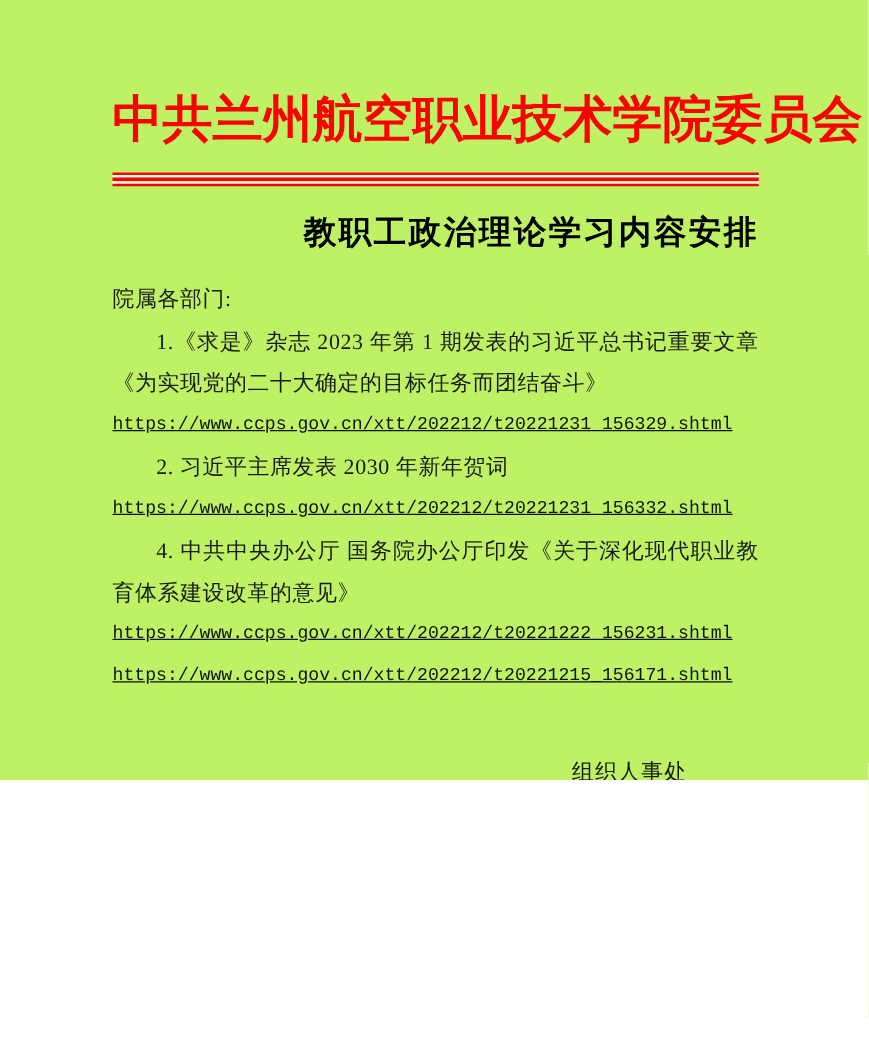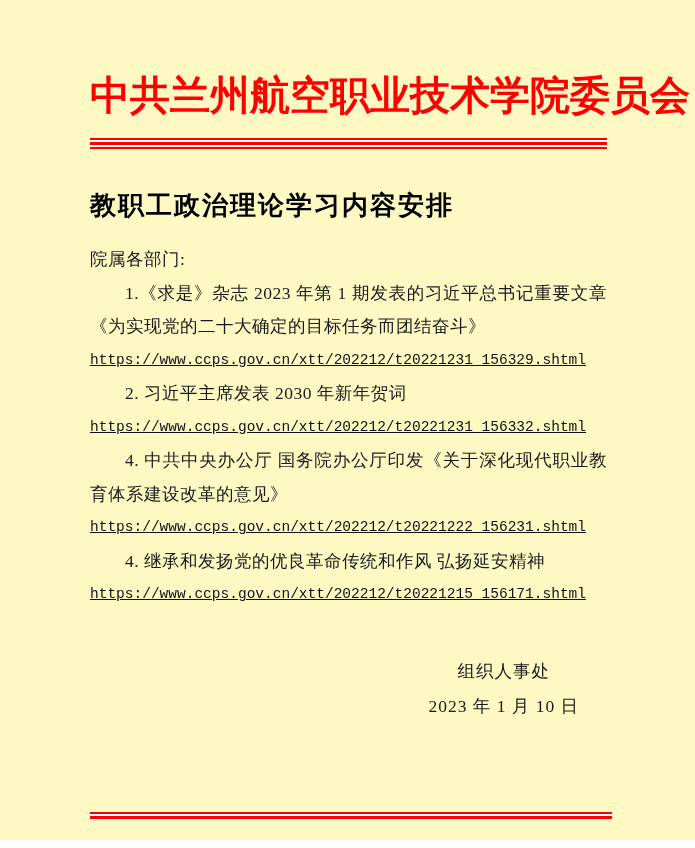--- a/index.html
+++ b/index.html
@@ -1,22 +1,22 @@
 <!DOCTYPE html>
 <html style="--accent-red: #fe0000;"><head>
 <meta charset="utf-8">
 <style>
   :root { --accent-red: #fe0000; }
   * { margin:0; padding:0; box-sizing:border-box; }
   html,body { background:#ffffff; }
   .page {
     position:relative;
-    width:695px; height:840px;
+    width:695px; height:624px;
     margin:0 auto;
-    background:#fef9c3;
+    background:#bef264;
     overflow:hidden;
     font-family:"Liberation Serif","DejaVu Serif",serif;
     color:#1a1a1a;
   }
   .inner { padding:70px 88px 0 90px; }
 
   .letterhead {
     color:var(--accent-red);
     font-size:40px;
     font-weight:bold;
@@ -26,25 +26,25 @@
     letter-spacing:0px;
   }
   .rule-top { margin-top:16px; }
   .rule-top .r1 { height:2px; background:var(--accent-red); }
   .rule-top .g1 { height:2px; background:#ffffff; }
   .rule-top .r2 { height:3px; background:var(--accent-red); }
   .rule-top .g2 { height:2px; background:#ffffff; }
   .rule-top .r3 { height:2px; background:var(--accent-red); }
 
   .doc-title {
-    margin-top:40px;
+    margin-top:20px;
     font-size:26px;
     font-weight:bold;
     color:#000000;
-    text-align:left;
+    text-align:right;
     letter-spacing:2px;
     line-height:34px;
   }
 
   .body-text {
     margin-top:20px;
     font-size:17.5px;
     line-height:33.5px;
     text-align:justify;
     letter-spacing:0.5px;
@@ -106,21 +106,20 @@
 
       <div class="para">1.《求是》杂志 2023 年第 1 期发表的习近平总书记重要文章《为实现党的二十大确定的目标任务而团结奋斗》</div>
       <div class="url-line">https://www.ccps.gov.cn/xtt/202212/t20221231_156329.shtml</div>
 
       <div class="para">2. 习近平主席发表 2030 年新年贺词</div>
       <div class="url-line">https://www.ccps.gov.cn/xtt/202212/t20221231_156332.shtml</div>
 
       <div class="para">4. 中共中央办公厅 国务院办公厅印发《关于深化现代职业教育体系建设改革的意见》</div>
       <div class="url-line">https://www.ccps.gov.cn/xtt/202212/t20221222_156231.shtml</div>
 
-      <div class="para">4. 继承和发扬党的优良革命传统和作风 弘扬延安精神</div>
       <div class="url-line">https://www.ccps.gov.cn/xtt/202212/t20221215_156171.shtml</div>
     </div>
 
     <div class="sign-block">
       <div>组织人事处</div>
       <div>2023 年 1 月 10 日</div>
     </div>
 
   </div>
 

